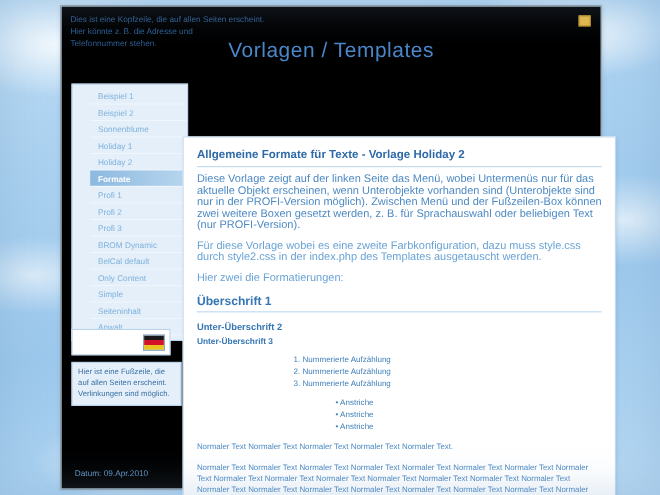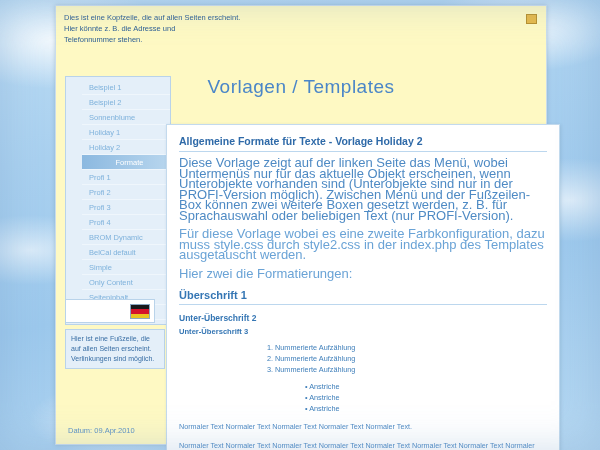--- a/index.html
+++ b/index.html
@@ -28,21 +28,21 @@
       radial-gradient(ellipse 130px 55px at 120px 420px, rgba(255,255,255,0.6), rgba(255,255,255,0) 70%),
       radial-gradient(ellipse 160px 60px at 450px 440px, rgba(255,255,255,0.6), rgba(255,255,255,0) 70%),
       linear-gradient(170deg, #bcdcf4 0%, #a9d0ef 30%, #9cc8ec 60%, #b6d8f2 100%);
   }
 
   
   #page {
     position: absolute;
     left: 55px; top: 5px;
     width: 490px; height: 438px;
-    background: #fef9c3;
+    background: #000000;
     border: 1px solid #c9dcec;
     box-shadow: 0 0 4px rgba(90,120,150,0.35);
   }
 
   
   #header-note {
     position: absolute;
     left: 8px; top: 6px;
     width: 330px;
     font-size: 7.5px;
@@ -63,21 +63,20 @@
   #site-title {
     position: absolute;
     left: 0; top: 30px;
     width: 490px;
     text-align: center;
     font-size: 19px;
     color: #4a86c8;
     letter-spacing: 0.5px;
     font-weight: normal;
     font-family: "Liberation Sans", sans-serif;
-    margin-top: 40px;
   }
 
   
   #sidebar {
     position: absolute;
     left: 9px; top: 70px;
     width: 88px;
     background: #e4eff9;
     border: 1px solid #b9d3ea;
     padding: 3px 0 4px 16px;
@@ -85,22 +84,21 @@
   .nav-item {
     font-size: 7.5px;
     color: #7fb2dc;
     padding: 2.5px 0 2.5px 7px;
     line-height: 9px;
     border-bottom: 1px solid #eff6fc;
   }
   .nav-item.active {
     color: #ffffff;
     background: linear-gradient(to right, #8cb9e0, #b8d6ee);
-    font-weight: normal;
-    text-align: center;
+    font-weight: bold;
   }
 
   
   #searchbox {
     position: absolute;
     left: 9px; top: 293px;
     width: 88px; height: 22px;
     background: #ffffff;
     border: 1px solid #b9d3ea;
   }
@@ -152,21 +150,21 @@
     color: #2f6aa8;
     font-weight: bold;
     margin: 2px 0 4px 0;
   }
   .rule {
     height: 1px;
     background: #bcd7ee;
     margin: 3px 0 6px 0;
   }
   .para {
-    font-size: 13px;
+    font-size: 10px;
     line-height: 10.5px;
     color: #4e8ac4;
     margin: 0 0 8px 0;
     text-align: left;
   }
   .para.blue2 { color: #6aa3d6; }
 
   #h1 {
     font-size: 11px;
     color: #3576b4;
@@ -242,25 +240,24 @@
   <div id="sidebar">
     <div class="nav-item">Beispiel 1</div>
     <div class="nav-item">Beispiel 2</div>
     <div class="nav-item">Sonnenblume</div>
     <div class="nav-item">Holiday 1</div>
     <div class="nav-item">Holiday 2</div>
     <div class="nav-item active">Formate</div>
     <div class="nav-item">Profi 1</div>
     <div class="nav-item">Profi 2</div>
     <div class="nav-item">Profi 3</div>
-    <div class="nav-item">Profi 4</div>
     <div class="nav-item">BROM Dynamic</div>
     <div class="nav-item">BelCal default</div>
+    <div class="nav-item">Only Content</div>
     <div class="nav-item">Simple</div>
-    <div class="nav-item">Only Content</div>
     <div class="nav-item">Seiteninhalt</div>
     <div class="nav-item">Anwalt</div>
   </div>
 
   <div id="searchbox">
     <div id="flag"></div>
   </div>
 
   <div id="footer-note">Hier ist eine Fußzeile, die auf allen Seiten erscheint. Verlinkungen sind möglich.</div>
 

